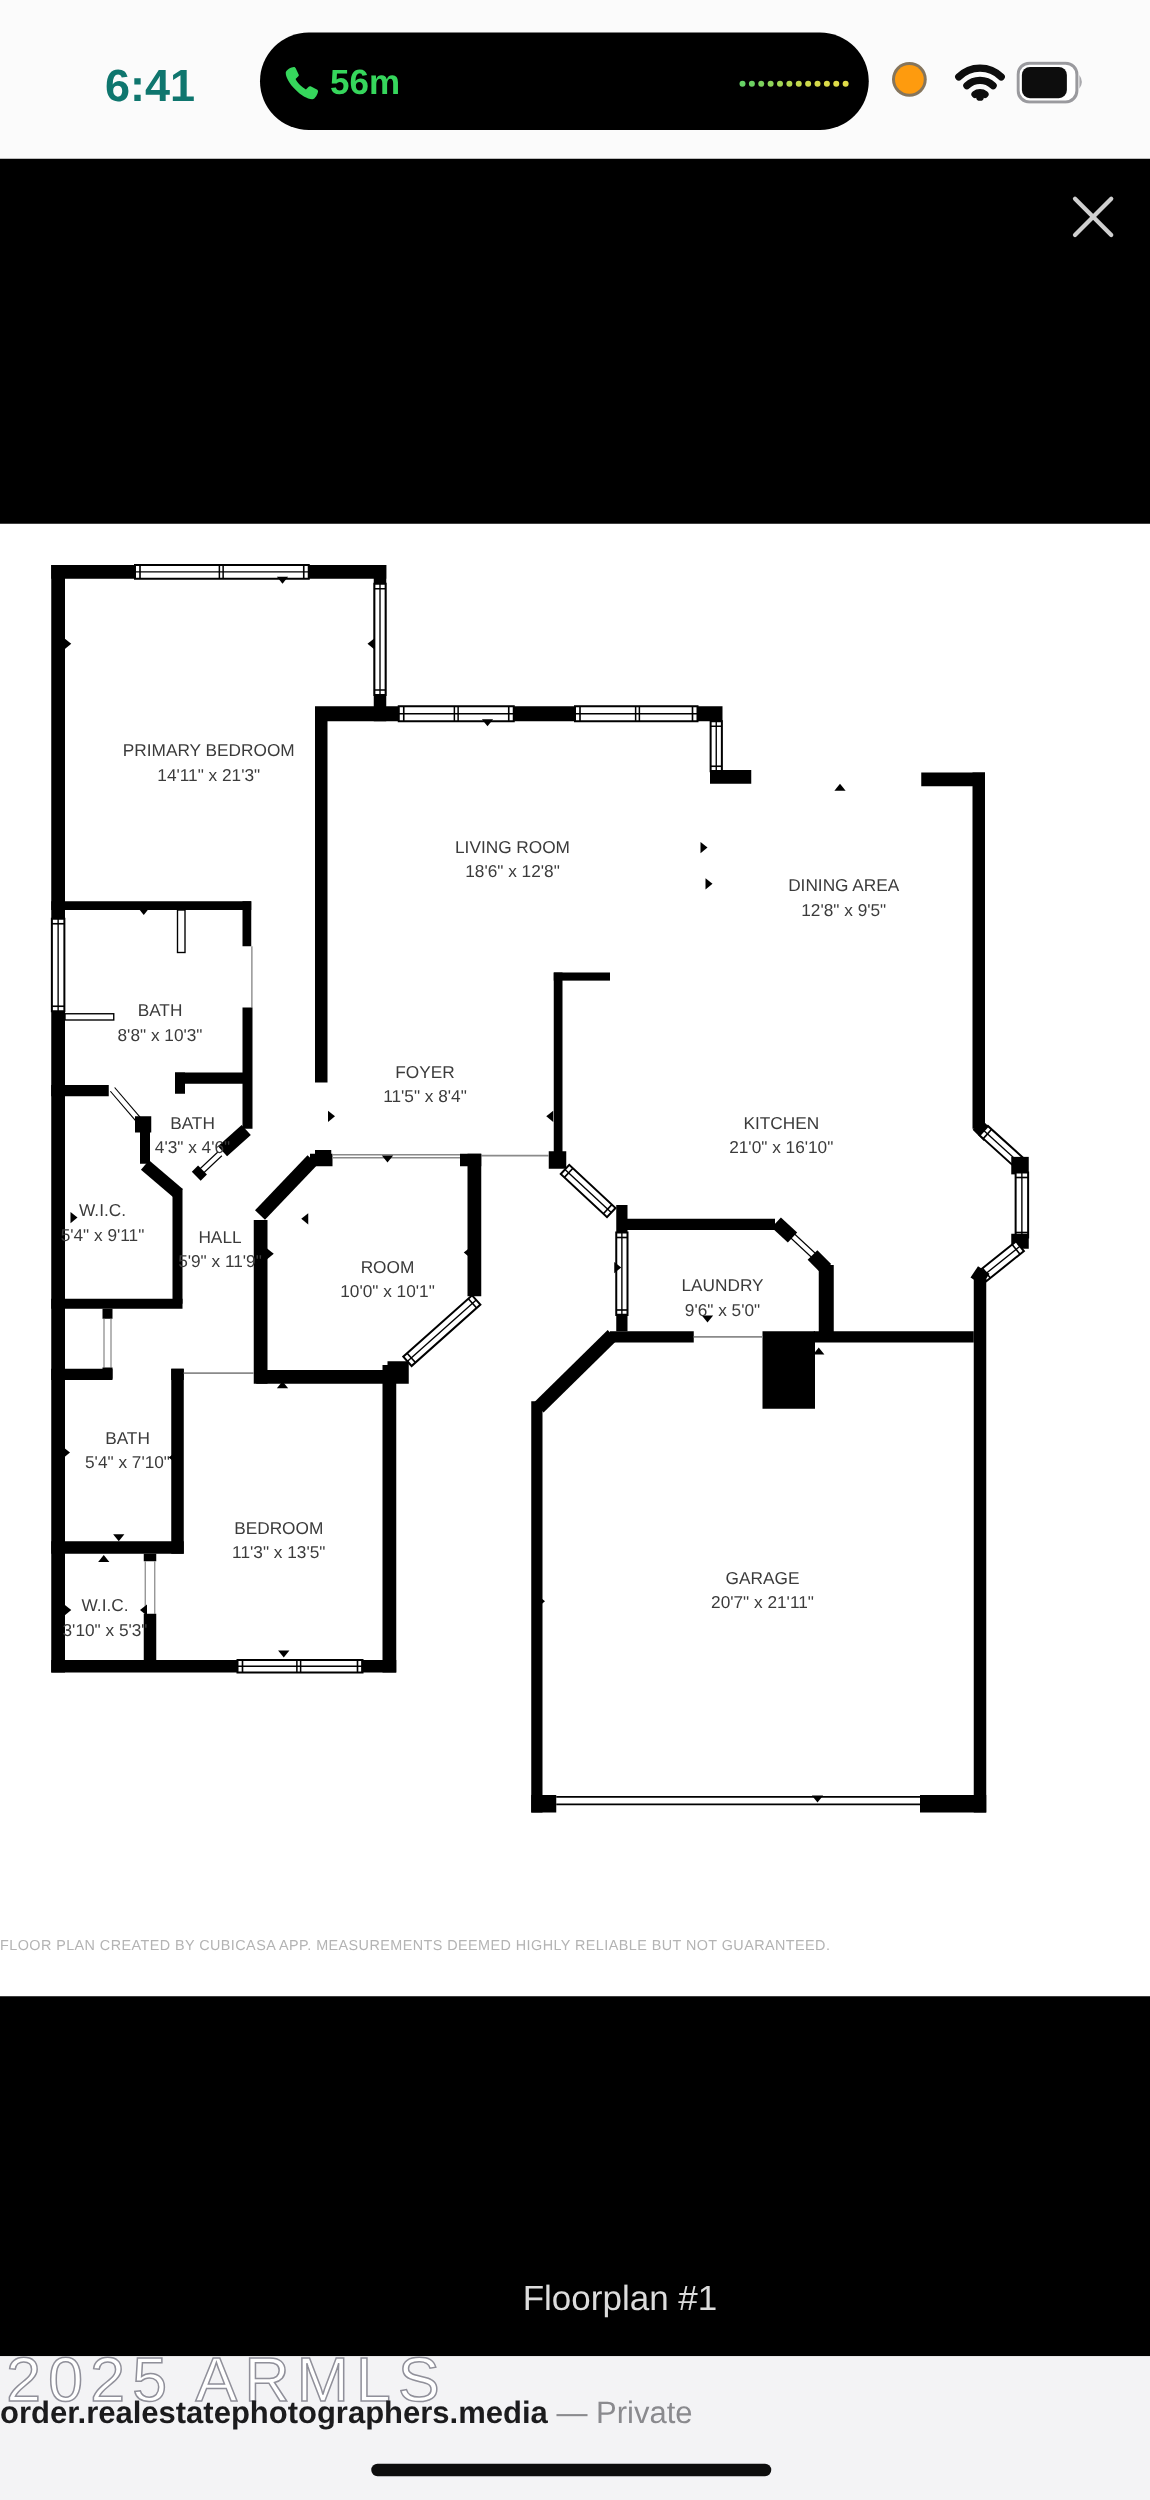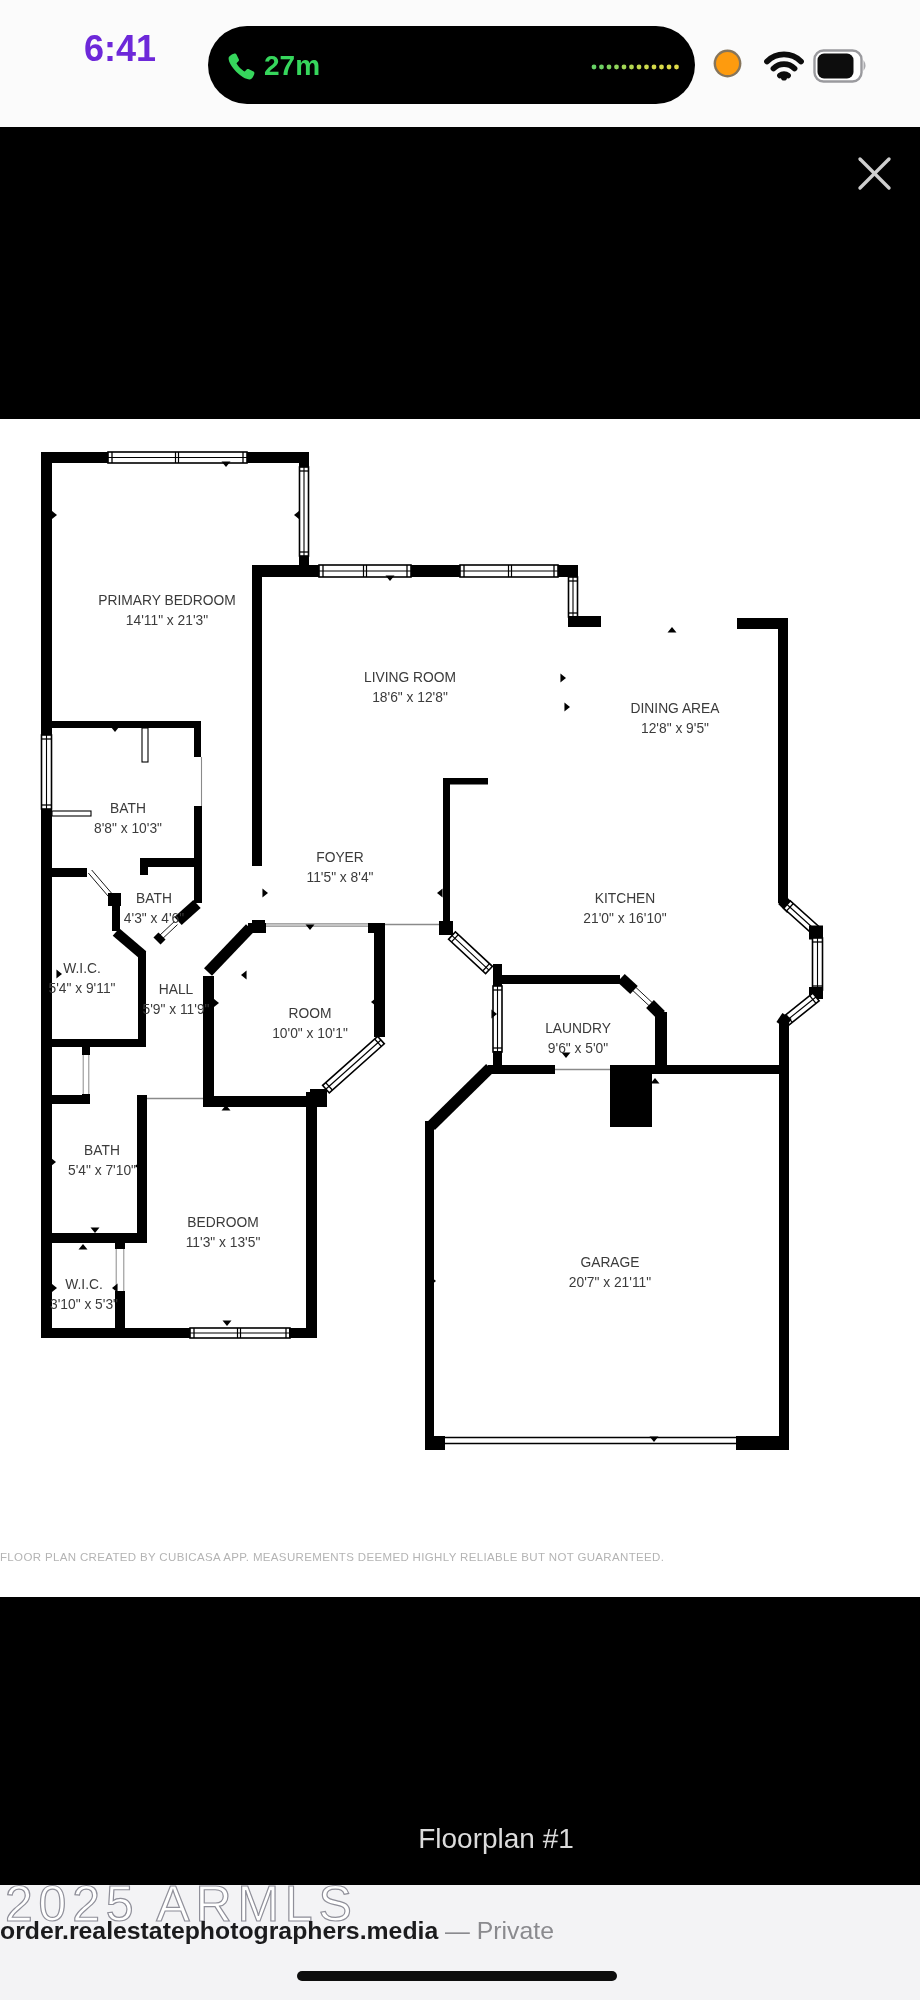--- a/index.html
+++ b/index.html
@@ -4,29 +4,29 @@
 <style>
   html,body{margin:0;padding:0;}
   body{width:920px;height:2000px;position:relative;background:#fff;font-family:"Liberation Sans",sans-serif;overflow:hidden;}
   .abs{position:absolute;}
 </style>
 </head>
 <body>
 
 <div class="abs" style="left:0;top:0;width:920px;height:127px;background:#fbfbfb;"></div>
 
-<div class="abs" style="left:45px;top:28px;width:150px;text-align:center;font-size:36px;font-weight:bold;color:#6d28d9;">6:41</div>
+<div class="abs" style="left:45px;top:48px;width:150px;text-align:center;font-size:36px;font-weight:bold;color:#0f766e;">6:41</div>
 
 <div class="abs" style="left:208px;top:26px;width:487px;height:78px;background:#000;border-radius:39px;"></div>
 
 <svg class="abs" style="left:226px;top:51px;" width="31" height="31" viewBox="0 0 24 24">
 <path fill="#36d65c" d="M7.0 2.0 C5.6 2.0 2.0 3.8 2.0 5.6 C2.0 11.6 12.4 22.0 18.4 22.0 C20.2 22.0 22.0 18.4 22.0 17.0 C22.0 16.5 21.7 16.1 21.3 15.9 L17.4 14.0 C17.0 13.8 16.5 13.9 16.2 14.2 L14.5 15.9 C12.3 14.9 9.1 11.7 8.1 9.5 L9.8 7.8 C10.1 7.5 10.2 7.0 10.0 6.6 L8.1 2.7 C7.9 2.3 7.5 2.0 7.0 2.0 Z"></path>
 </svg>
 
-<div class="abs" style="left:264px;top:50px;font-size:28px;font-weight:bold;color:#36d65c;">27m</div>
+<div class="abs" style="left:264px;top:50px;font-size:28px;font-weight:bold;color:#36d65c;">56m</div>
 
 <svg class="abs" style="left:590px;top:62px;" width="92" height="10" viewBox="0 0 92 10">
 <g>
 <circle cx="4" cy="5" r="2.4" fill="#67d266"></circle>
       <circle cx="11.5" cy="5" r="2.4" fill="#6ed163"></circle>
 <circle cx="19" cy="5" r="2.4" fill="#7ed35e"></circle>
       <circle cx="26.5" cy="5" r="2.4" fill="#90d55a"></circle>
 <circle cx="34" cy="5" r="2.4" fill="#a3d755"></circle>
       <circle cx="41.5" cy="5" r="2.4" fill="#b3d851"></circle>
 <circle cx="49" cy="5" r="2.4" fill="#c2d94e"></circle>

